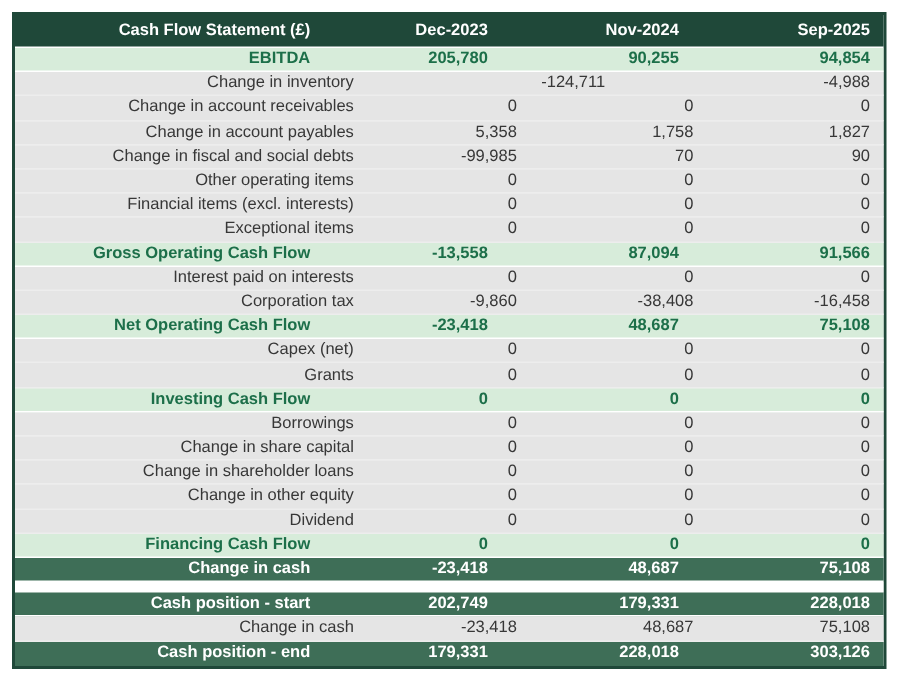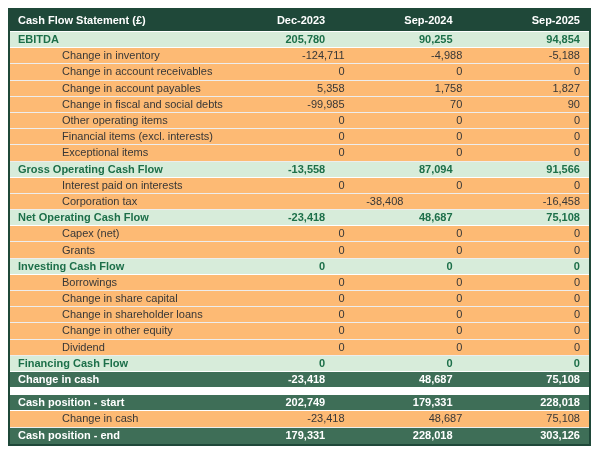--- a/index.html
+++ b/index.html
@@ -45,69 +45,68 @@
     gap: 28px;
   }
   .row.total {
     background: var(--total-bg, #3e6e57);
     color: #ffffff;
     font-weight: bold;
     border-bottom-color: #ffffff;
   }
   .row.normal {
     color: #373737;
-    background: #fdba74;
+    background: #e5e5e5;
     padding-left: 44px;
   }
   .spacer {
     height: 7px;
     background: #ffffff;
   }
   #rows > .row:last-child {
     border-bottom: none;
   }
   .cell {
     box-sizing: border-box;
     white-space: nowrap;
     overflow: hidden;
   }
   .cell.label {
     flex: 0 0 34%;
     padding-left: 8px;
-    text-align: left;
+    text-align: right;
   }
   .cell.num {
     flex: 1 1 22%;
     padding-right: 9px;
     text-align: right;
   }
 </style>
 </head>
 <body>
 
 <div class="table">
   <div class="row header">
     <div class="cell label">Cash Flow Statement (£)</div>
     <div class="cell num">Dec-2023</div>
-    <div class="cell num">Sep-2024</div>
+    <div class="cell num">Nov-2024</div>
     <div class="cell num">Sep-2025</div>
   </div>
   <div id="rows">
   <div class="row section">
     <div class="cell label">EBITDA</div>
     <div class="cell num">205,780</div>
     <div class="cell num">90,255</div>
     <div class="cell num">94,854</div>
   </div>
 
   <div class="row normal">
     <div class="cell label">Change in inventory</div>
     <div class="cell num">-124,711</div>
     <div class="cell num">-4,988</div>
-    <div class="cell num">-5,188</div>
   </div>
 
   <div class="row normal">
     <div class="cell label">Change in account receivables</div>
     <div class="cell num">0</div>
     <div class="cell num">0</div>
     <div class="cell num">0</div>
   </div>
 
   <div class="row normal">
@@ -154,20 +153,21 @@
 
   <div class="row normal">
     <div class="cell label">Interest paid on interests</div>
     <div class="cell num">0</div>
     <div class="cell num">0</div>
     <div class="cell num">0</div>
   </div>
 
   <div class="row normal">
     <div class="cell label">Corporation tax</div>
+    <div class="cell num">-9,860</div>
     <div class="cell num">-38,408</div>
     <div class="cell num">-16,458</div>
   </div>
 
   <div class="row section">
     <div class="cell label">Net Operating Cash Flow</div>
     <div class="cell num">-23,418</div>
     <div class="cell num">48,687</div>
     <div class="cell num">75,108</div>
   </div>

